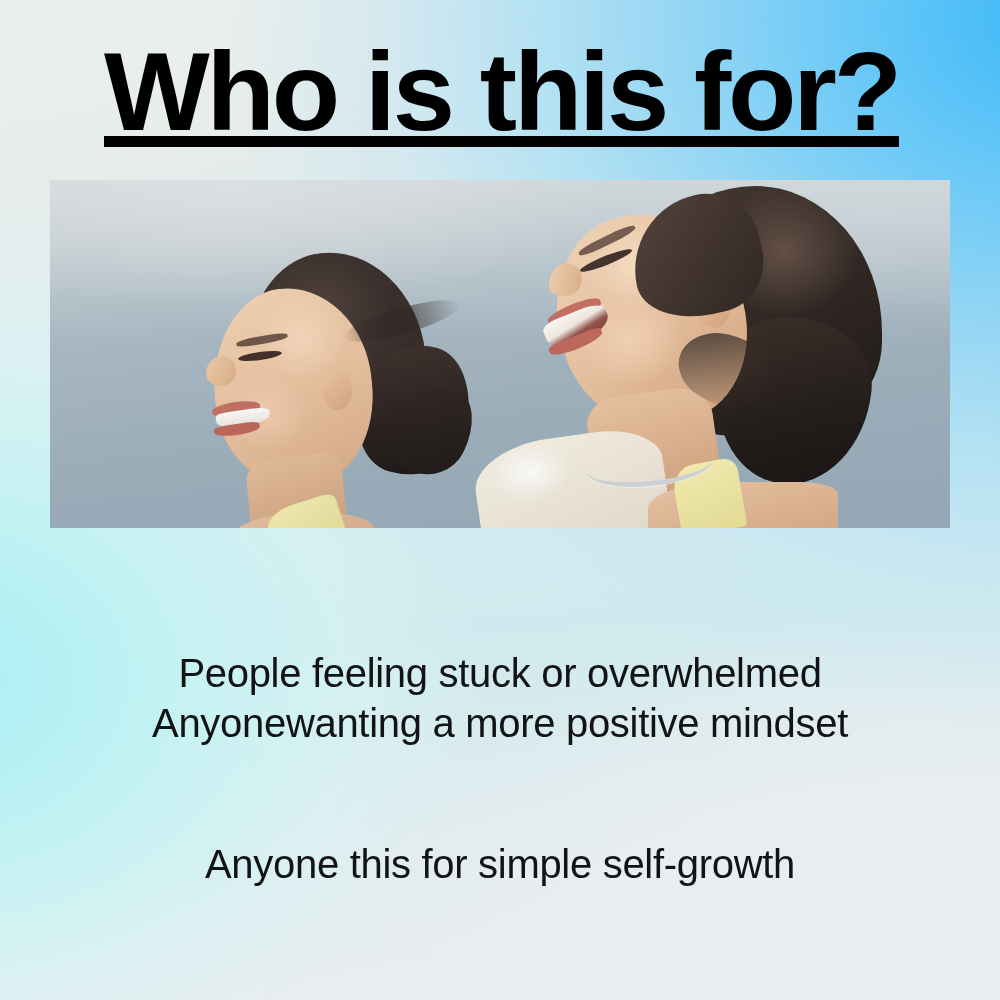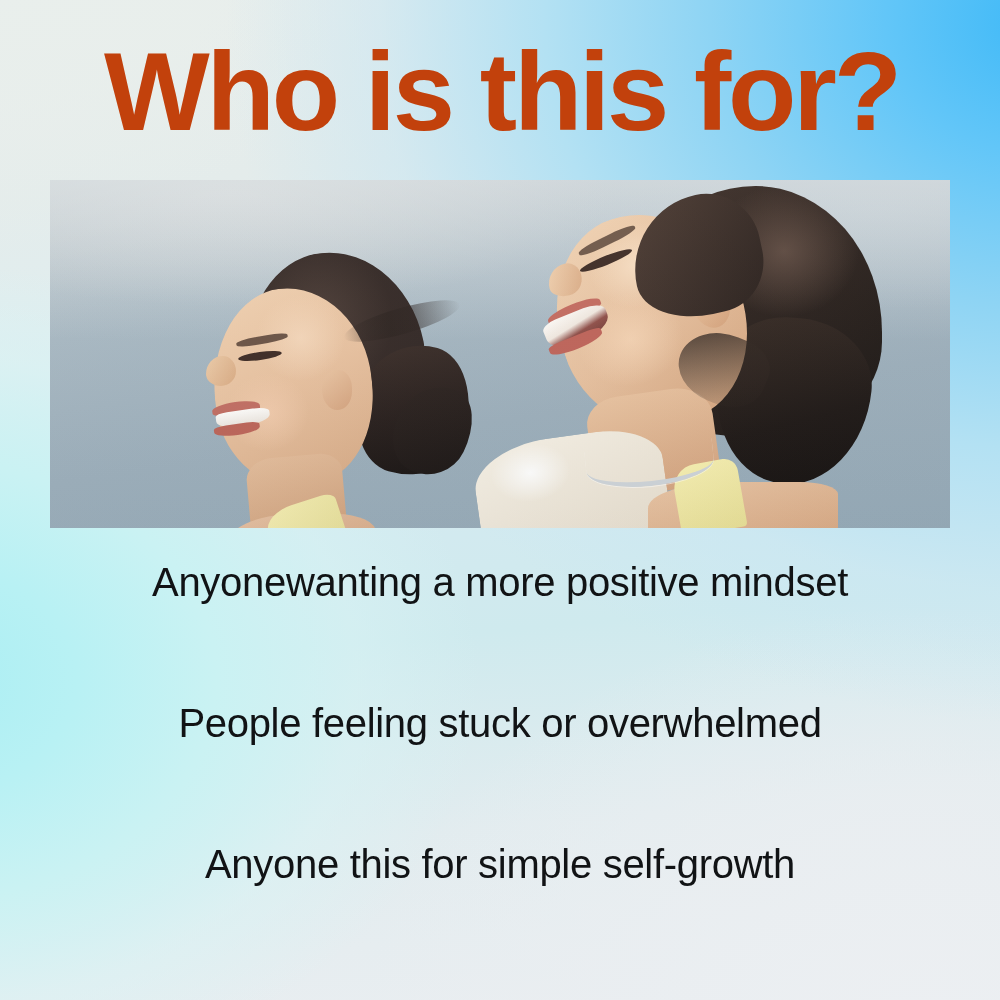--- a/index.html
+++ b/index.html
@@ -67,23 +67,24 @@
 
   
   .heading {
     position:absolute;
     left:104px; top:36px;
     width:820px;
     font-size:112px;
     line-height:1.0;
     font-weight:700;
     letter-spacing:-3.2px;
-    color:#c2410c;
+    color:#000000;
     white-space:nowrap;
     font-family:"Liberation Sans", sans-serif;
+    text-decoration:underline;
   }
 
   
   .photo-panel {
     position:absolute;
     left:50px; top:180px;
     width:900px; height:348px;
     overflow:hidden;
     background:#9fb0bb;
   }
@@ -383,18 +384,18 @@
         <div class="rf-necklace"></div>
         <div class="rf-hair-front"></div>
         <div class="rf-hair-wisp"></div>
       </div>
 
       <div class="photo-tone"></div>
     </div>
   </div>
 
   <div class="bullets">
+    <div class="bullet b2">People feeling stuck or overwhelmed</div>
     <div class="bullet b1">Anyonewanting a more positive mindset</div>
-    <div class="bullet b2">People feeling stuck or overwhelmed</div>
     <div class="bullet b3">Anyone this for simple self-growth</div>
   </div>
 
 </div>
 
 </body></html>

